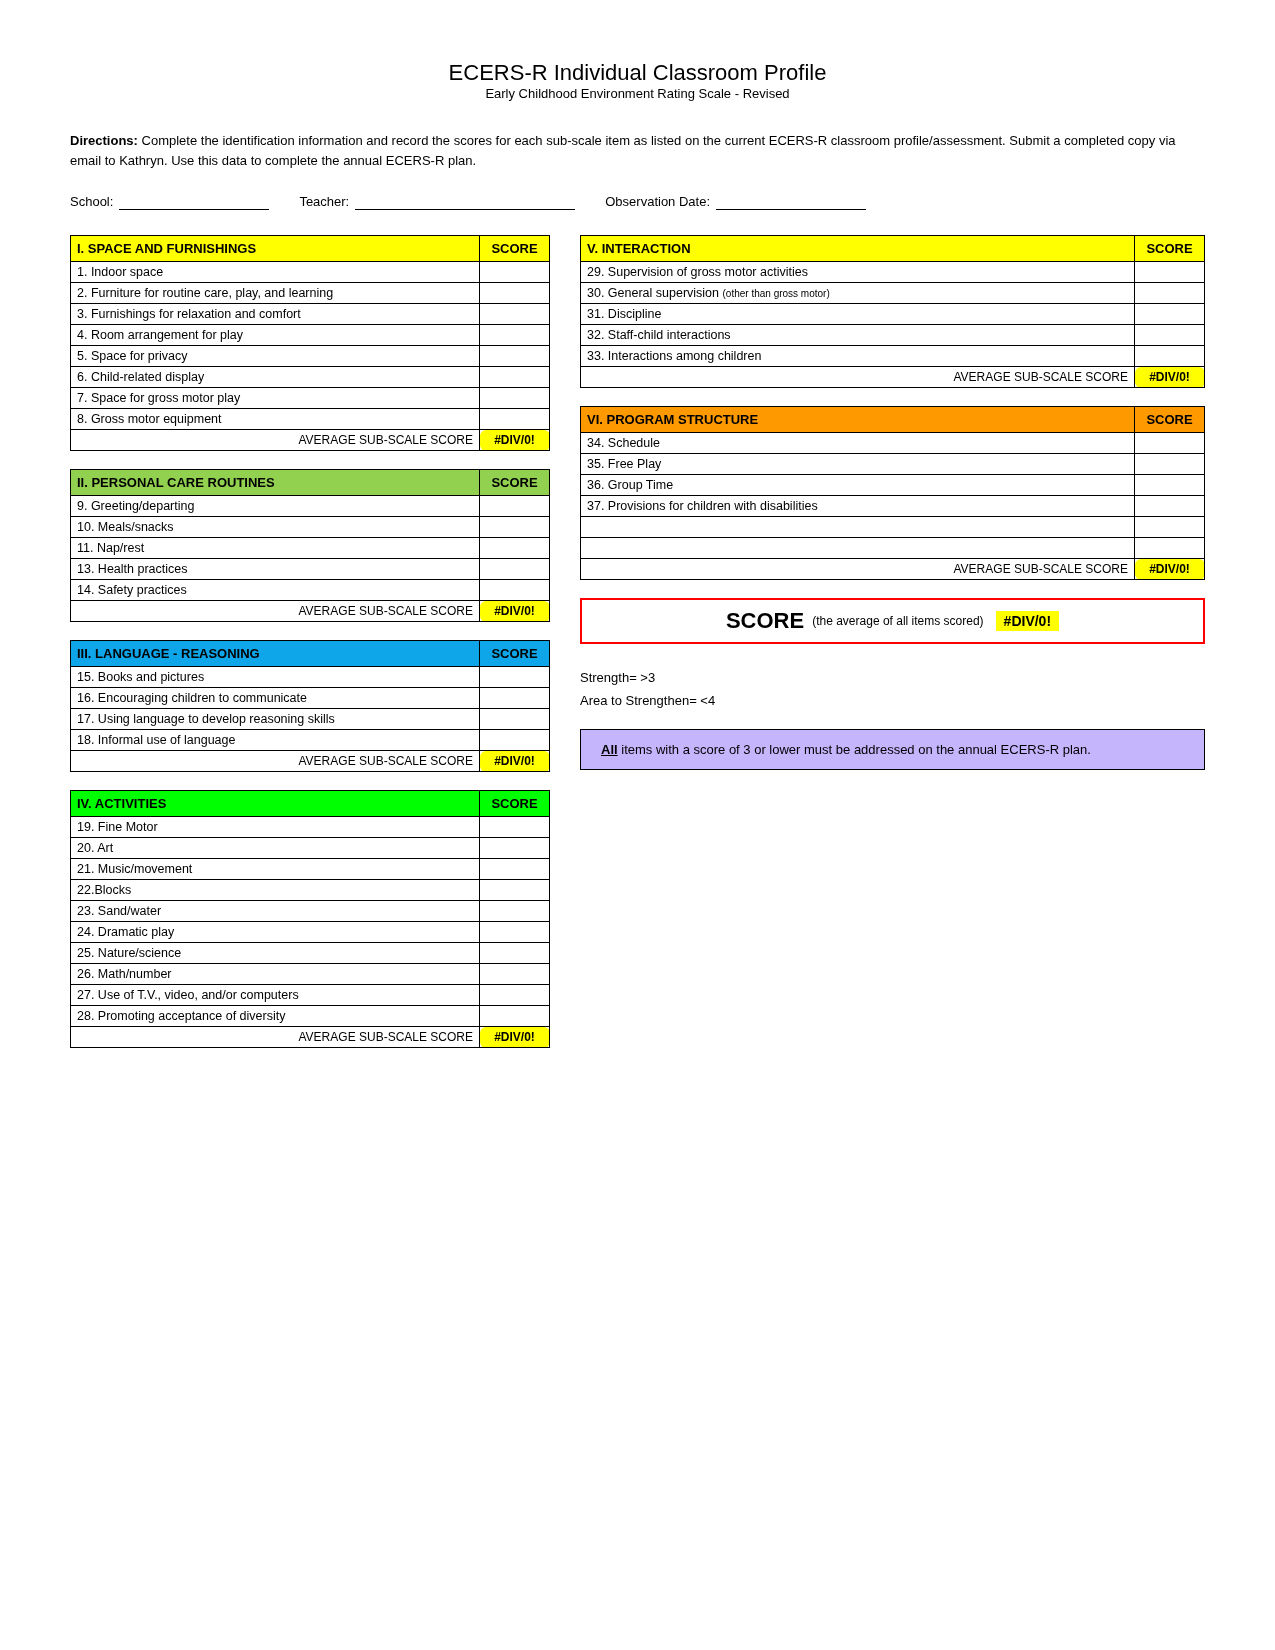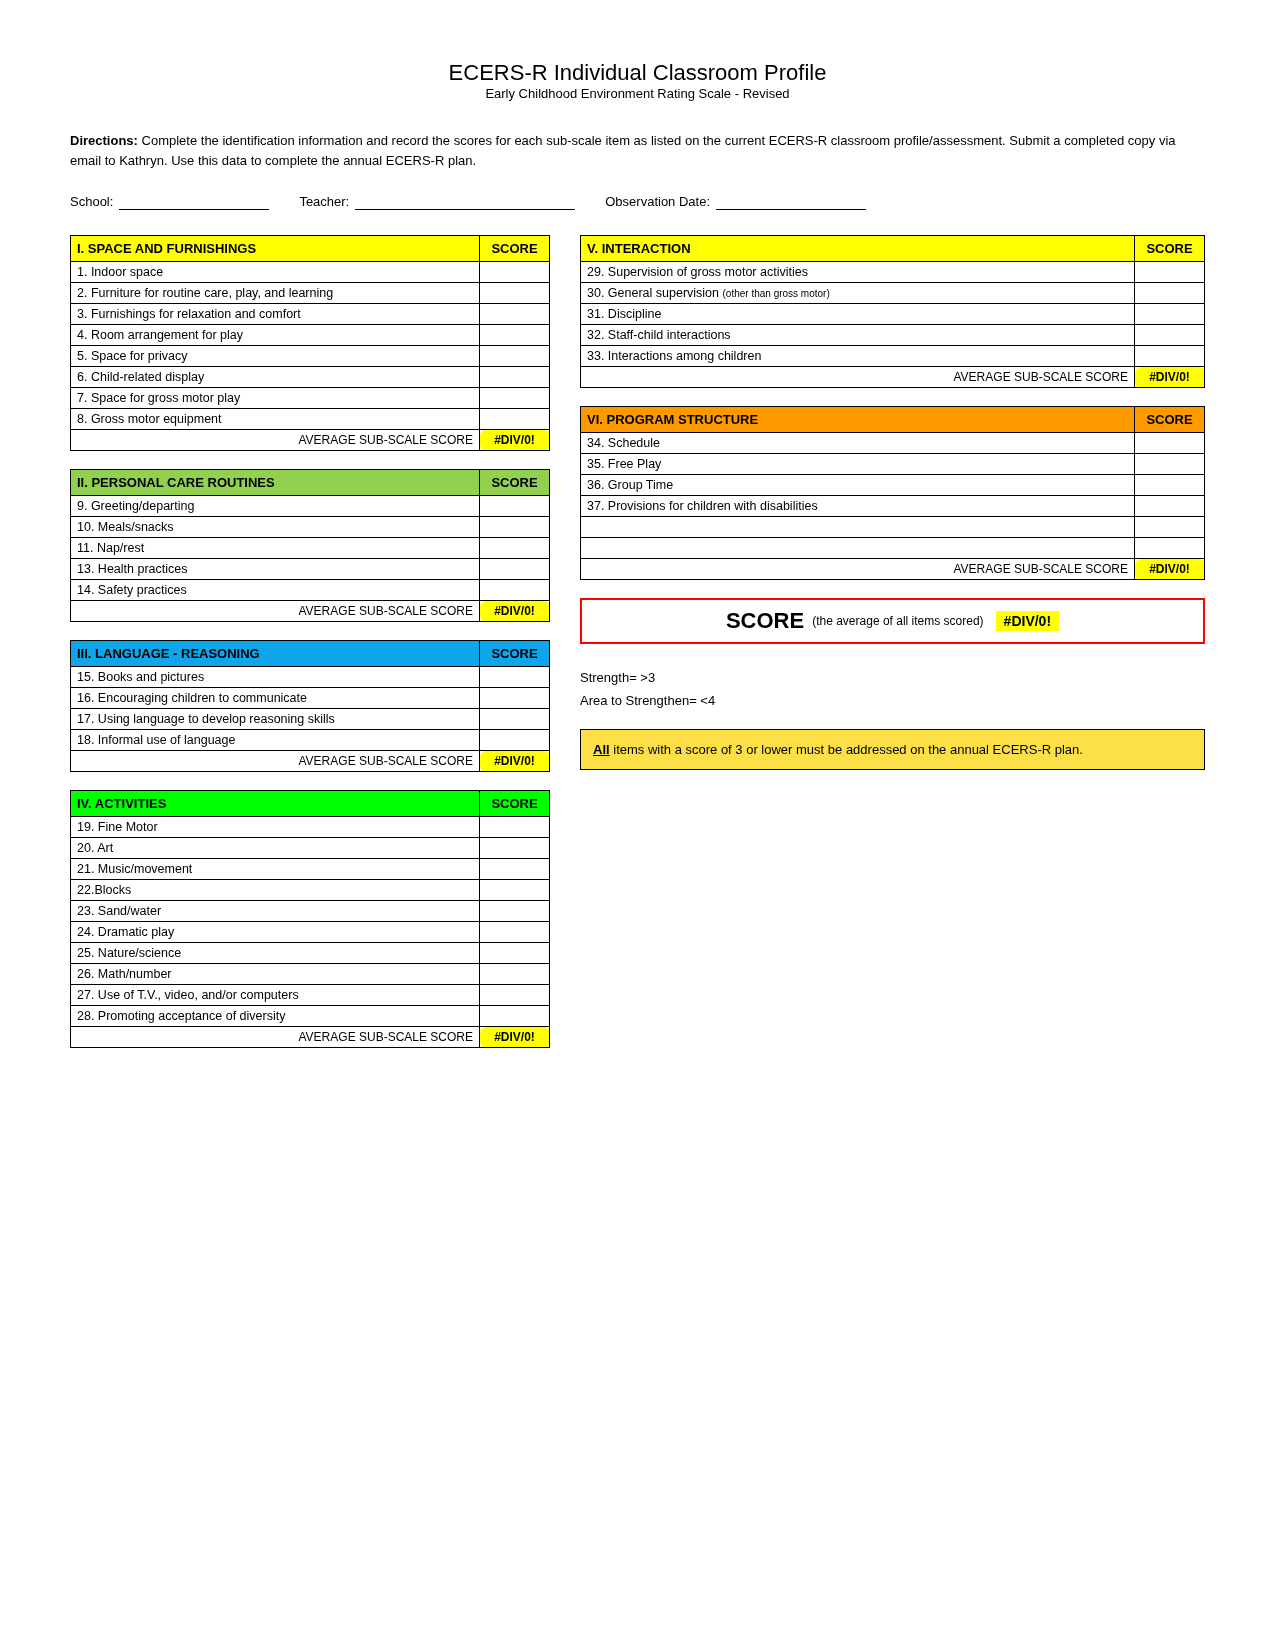--- a/index.html
+++ b/index.html
@@ -126,23 +126,23 @@
       font-size: 14px;
     }
 
     .strength-area {
       font-size: 13px;
       line-height: 1.8;
       margin-bottom: 16px;
     }
 
     .notice-box {
-      background-color: #fde047;
+      background-color: #c4b5fd;
       border: 1px solid #000;
-      padding: 10px 12px;
+      padding: 10px 20px;
       font-size: 13px;
       line-height: 1.5;
     }
     .notice-box .underline-bold {
       text-decoration: underline;
       font-weight: bold;
     }
   </style>
 </head>
 <body>

